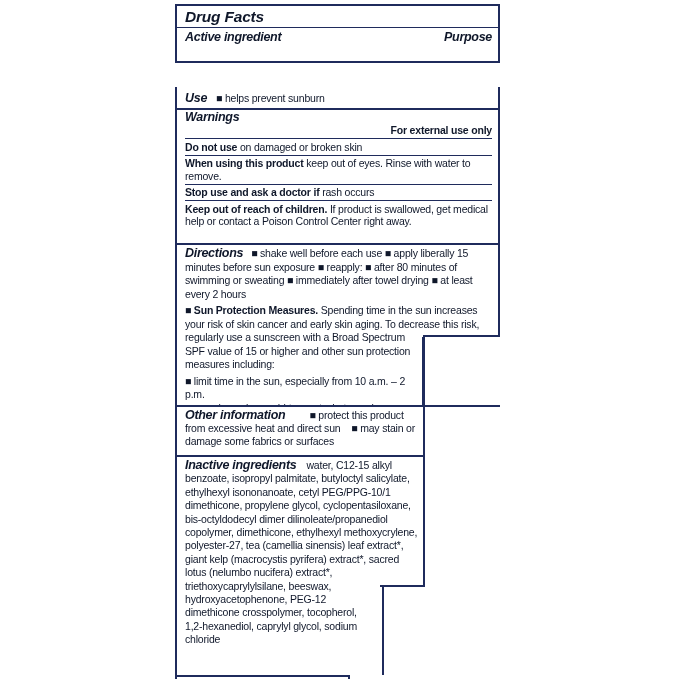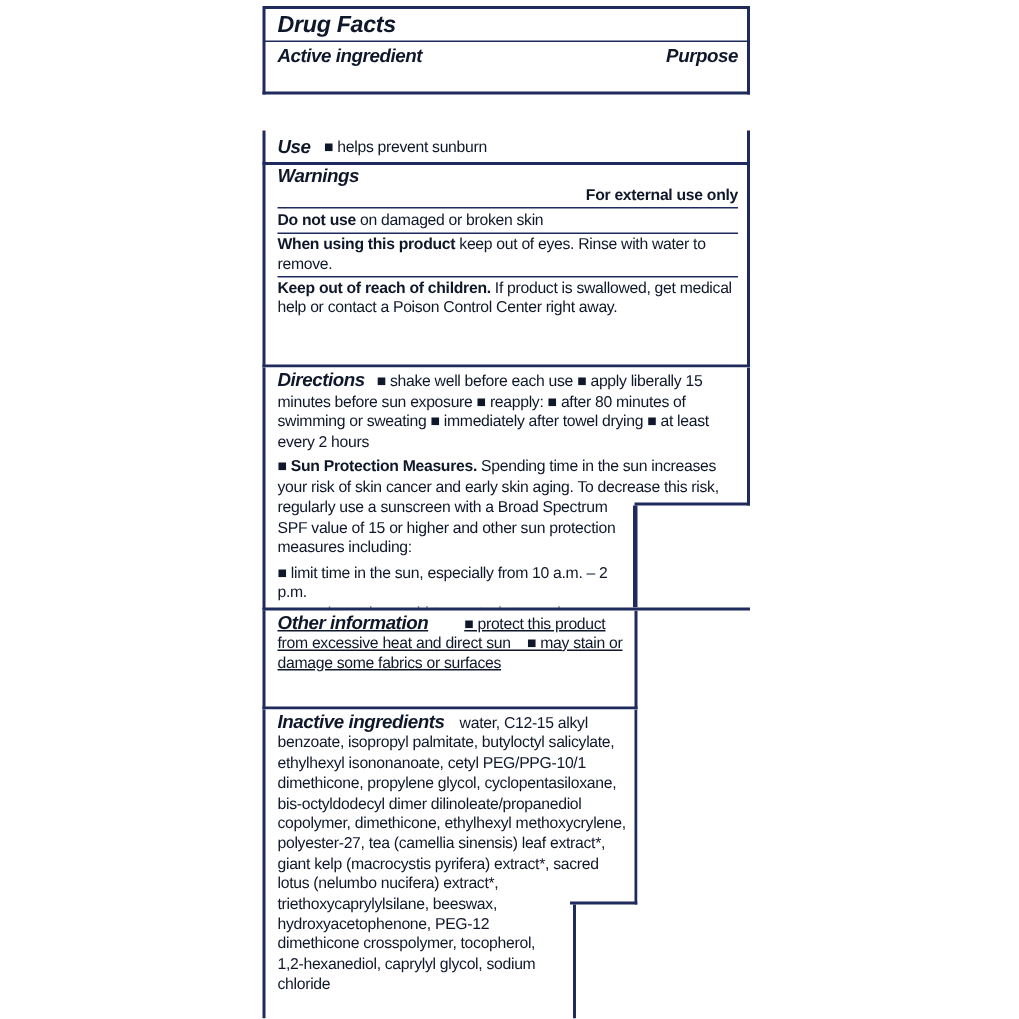--- a/index.html
+++ b/index.html
@@ -32,21 +32,21 @@
   .seg{position:absolute;background:#1f2b5c;}
   .d-right-top{right:0;top:0;width:2.5px;height:92px;}
   .d-step-h{right:0;top:90px;width:77.5px;height:2px;}
   .d-right-bot{left:245px;top:92px;bottom:0;width:2.5px;}
   .d-sp1{float:right;width:1px;height:88px;}
   .d-sp2{float:right;clear:right;width:78px;height:70px;}
   .sec-dir p{margin:0 0 0 0;}
   .sec-dir .p2{margin-top:3px;}
   .sec-dir{line-height:13.5px;}
   
-  .sec-other{width:250px;height:66px;line-height:12.8px;text-decoration:underline;}
+  .sec-other{width:250px;height:50px;line-height:12.8px;}
   .sec-other .hdr{margin-right:24px;}
   
   .sec-inact{width:250px;height:218px;border-right:none;border-bottom:none;position:relative;
              padding-right:0;line-height:13.4px;}
   .i-right-top{right:0;top:0;width:2.5px;height:130px;}
   .i-step-h{right:0;top:128px;width:45.5px;height:2px;}
   .i-right-bot{left:204.5px;top:130px;bottom:0;width:2.5px;}
   .i-sp1{float:right;width:1px;height:126px;}
   .i-sp2{float:right;clear:right;width:45px;height:92px;}
   .sec-inact .hdr{margin-right:10px;}
@@ -83,20 +83,23 @@
         <div class="hdr">Warnings</div>
         <div class="b">For external use only</div>
       </div>
       <div class="wrow">
         <span class="b">Do not use</span><span> on damaged or broken skin</span>
       </div>
       <div class="wrow">
         <span class="b">When using this product</span><span> keep out of eyes. Rinse with water to remove.</span>
       </div>
       <div class="wrow">
+        <span class="b">Stop use and ask a doctor if</span><span> rash occurs</span>
+      </div>
+      <div class="wrow">
         <span class="b">Keep out of reach of children.</span><span> If product is swallowed, get medical help or contact a Poison Control Center right away.</span>
       </div>
     </div>
 
     <div class="sec sec-dir">
       <span class="seg d-right-top"></span>
       <span class="seg d-step-h"></span>
       <span class="seg d-right-bot"></span>
       <div class="dirpad">
         <span class="d-sp1"></span>

